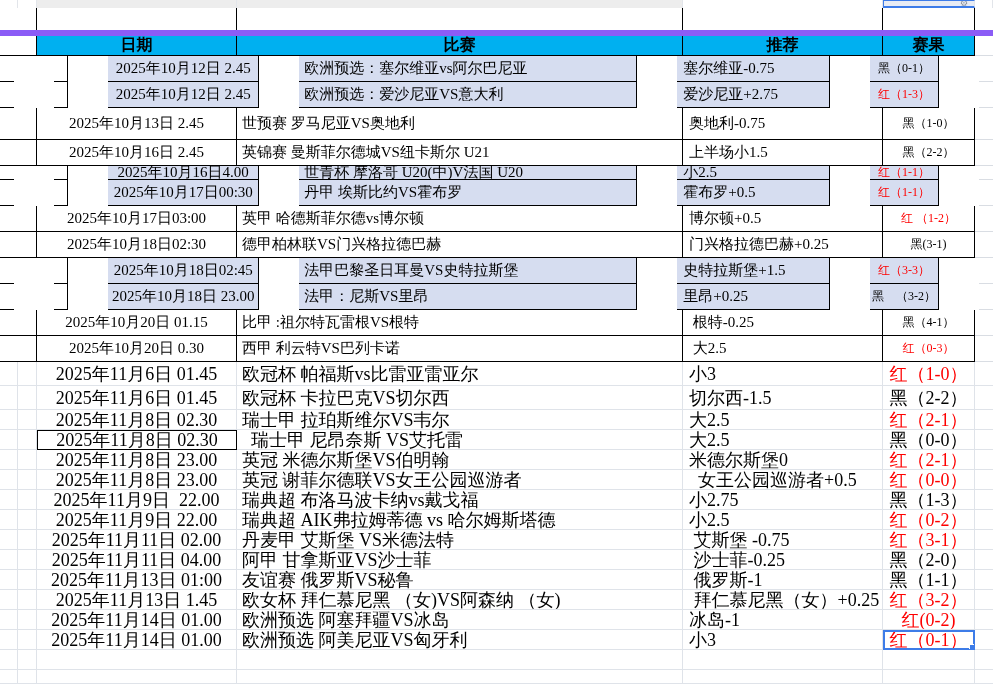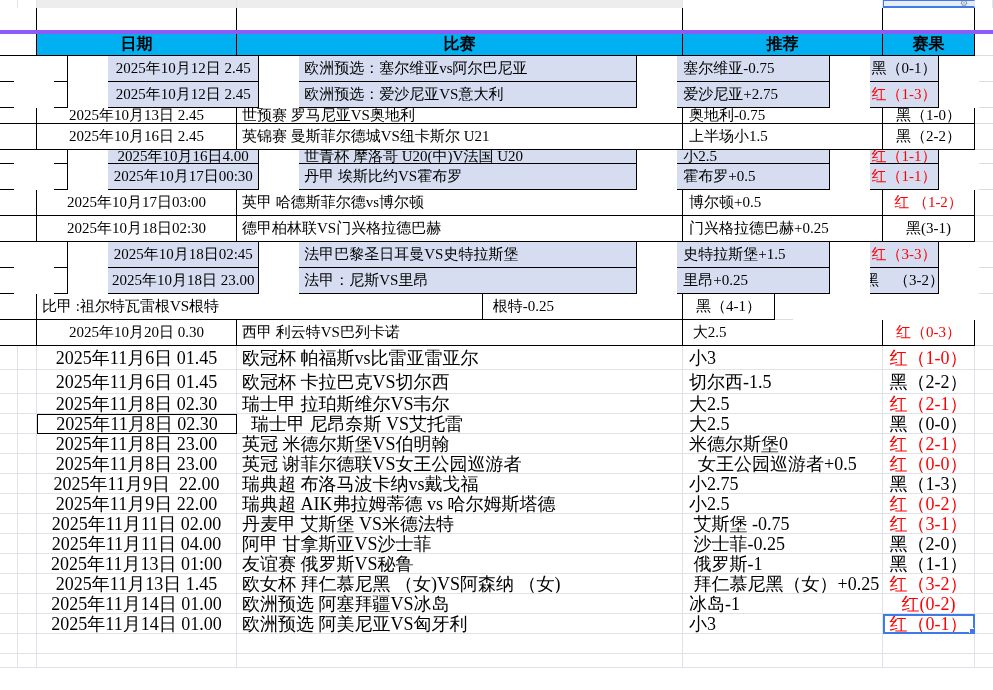--- a/index.html
+++ b/index.html
@@ -36,21 +36,21 @@
   .gear{
     position:absolute;right:6px;top:-2px;
     font-size:9px;line-height:9px;color:#8a8f98;
     font-family:"DejaVu Sans",sans-serif;
   }
   
   .prerow{height:22px;}
   .prerow .vb{border-right:1px solid #000;}
 
   
-  .headrow{height:26px;border-top:4px solid #8b5cf6;}
+  .headrow{height:26px;border-top:6px solid #8b5cf6;}
   .headrow .hspacer{border-bottom:1px solid #000;background:#fff;}
   .headrow .hspacer.w-b{border-right:1px solid #000;}
   .hcell{
     background:#00b0f0;
     border-right:1px solid #000;border-bottom:1px solid #000;
     font-weight:bold;font-size:16px;
     justify-content:center;
   }
   .headrow .w-r{border-bottom:1px solid #d9dde3;}
 
@@ -60,21 +60,21 @@
   .brow .cellA{border-bottom:1px solid #000;}
   .brow .cellB{border-right:1px solid #000;border-bottom:1px solid #000;}
   .brow .dcell{border-right:1px solid #000;border-bottom:1px solid #000;}
   .brow .rspace{border-bottom:1px solid #d9dde3;}
   .grow .gcell{border-right:1px solid #dfe3e9;border-bottom:1px solid #dfe3e9;}
   .grow .gplain{border-bottom:1px solid #dfe3e9;}
 
   .c-date{justify-content:center;font-size:15px;}
   .c-match{padding-left:5px;font-size:15px;}
   .c-rec{padding-left:6px;font-size:15px;}
-  .c-res{justify-content:center;font-size:15px;}
+  .c-res{justify-content:center;font-size:12px;}
   .grow .c-date,.grow .c-match,.grow .c-rec,.grow .c-res{font-size:18px;}
 
   .red{color:#fe0000;}
   .boxed{border:1px solid #000 !important;}
   .selcell{
     outline:2px solid #3d7ce8;outline-offset:-2px;
     position:relative;
   }
   .handle{
     position:absolute;right:-2px;bottom:-2px;
@@ -130,21 +130,21 @@
       </div>
       <div class="row brow band" style="height: 26px;">
         <div class="cell w-a cellA"></div>
         <div class="cell w-b cellB"></div>
         <div class="cell w-date c-date dcell bg">2025年10月12日 2.45</div>
         <div class="cell w-match c-match dcell bg">欧洲预选：爱沙尼亚VS意大利</div>
         <div class="cell w-rec c-rec dcell bg">爱沙尼亚+2.75</div>
         <div class="cell w-res c-res dcell bg red">红（1-3）</div>
         <div class="cell w-r rspace"></div>
       </div>
-      <div class="row brow" style="height: 16px;">
+      <div class="row brow" style="height: 32px;">
         <div class="cell w-a cellA"></div>
         <div class="cell w-b cellB"></div>
         <div class="cell w-date c-date dcell bg">2025年10月13日 2.45</div>
         <div class="cell w-match c-match dcell bg">世预赛 罗马尼亚VS奥地利</div>
         <div class="cell w-rec c-rec dcell bg">奥地利-0.75</div>
         <div class="cell w-res c-res dcell bg">黑（1-0）</div>
         <div class="cell w-r rspace"></div>
       </div>
       <div class="row brow" style="height: 26px;">
         <div class="cell w-a cellA"></div>
@@ -205,20 +205,21 @@
         <div class="cell w-b cellB"></div>
         <div class="cell w-date c-date dcell bg">2025年10月18日 23.00</div>
         <div class="cell w-match c-match dcell bg">法甲：尼斯VS里昂</div>
         <div class="cell w-rec c-rec dcell bg">里昂+0.25</div>
         <div class="cell w-res c-res dcell bg">黑　（3-2）</div>
         <div class="cell w-r rspace"></div>
       </div>
       <div class="row brow" style="height: 26px;">
         <div class="cell w-a cellA"></div>
         <div class="cell w-b cellB"></div>
+        <div class="cell w-date c-date dcell bg">2025年10月20日 01.15</div>
         <div class="cell w-match c-match dcell bg">比甲 :祖尔特瓦雷根VS根特</div>
         <div class="cell w-rec c-rec dcell bg"> 根特-0.25</div>
         <div class="cell w-res c-res dcell bg">黑（4-1）</div>
         <div class="cell w-r rspace"></div>
       </div>
       <div class="row brow" style="height: 26px;">
         <div class="cell w-a cellA"></div>
         <div class="cell w-b cellB"></div>
         <div class="cell w-date c-date dcell bg">2025年10月20日 0.30</div>
         <div class="cell w-match c-match dcell bg">西甲 利云特VS巴列卡诺</div>

